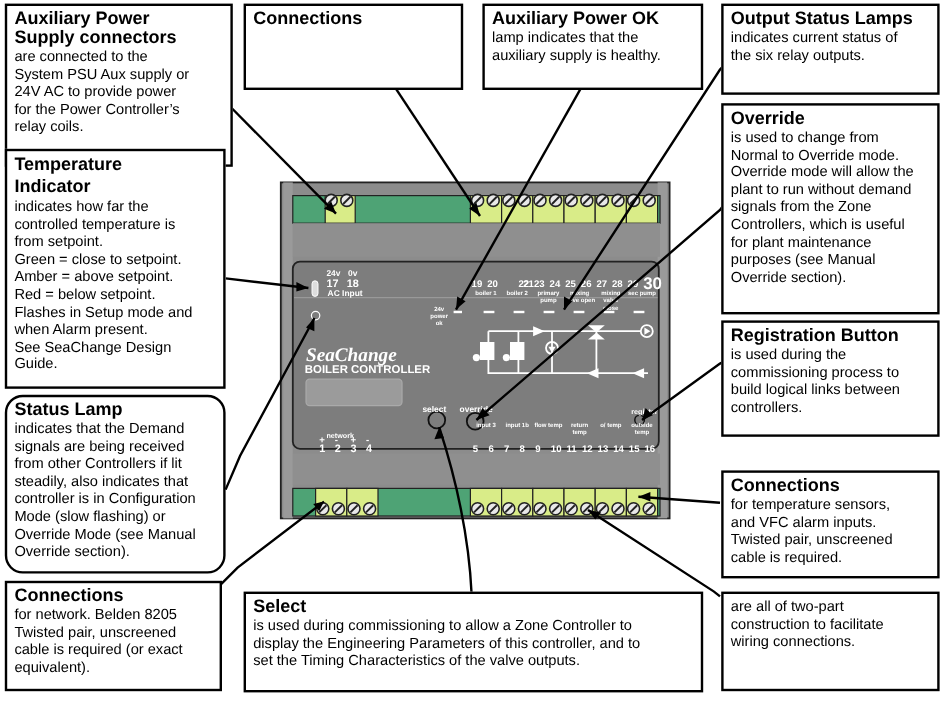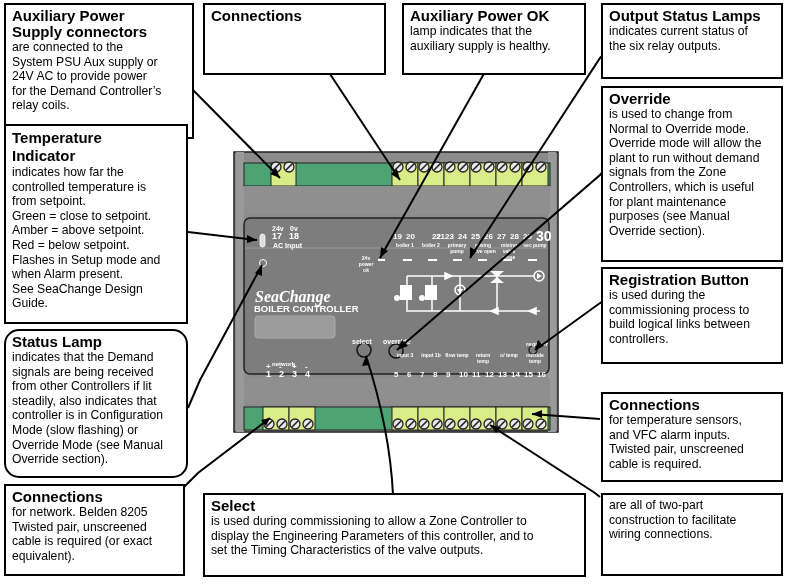--- a/index.html
+++ b/index.html
@@ -314,21 +314,21 @@
     <polygon points="490,425 501,427 496,433"></polygon>
   </g>
 </svg>
 
 <div class="callout" style="left:4px;top:3px;width:190px;height:136px;">
   <span class="t" style="white-space:pre-line;">Auxiliary Power
 Supply connectors</span>
   <span class="b">are connected to the
 System PSU Aux supply or
 24V AC to provide power
-for the Demand Controller’s
+for the Power Controller’s
 relay coils.</span>
 </div>
 
 <div class="callout" style="left:203px;top:3px;width:183px;height:72px;">
   <span class="t">Connections</span>
 </div>
 
 <div class="callout" style="left:402px;top:3px;width:184px;height:72px;">
   <span class="t">Auxiliary Power OK</span>
   <span class="b">lamp indicates that the

